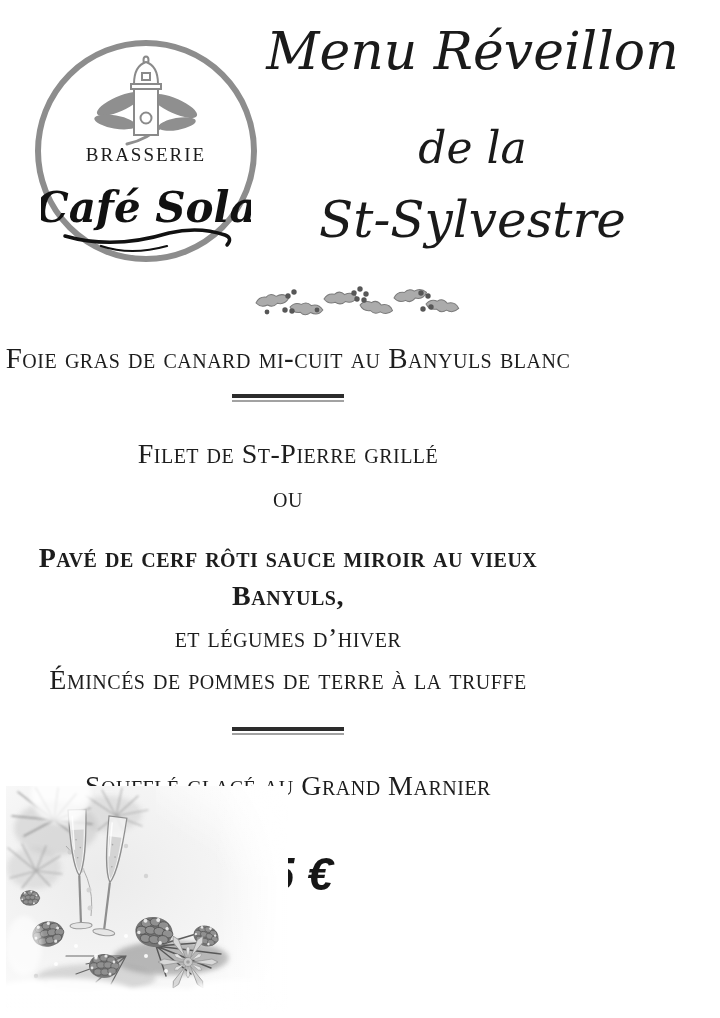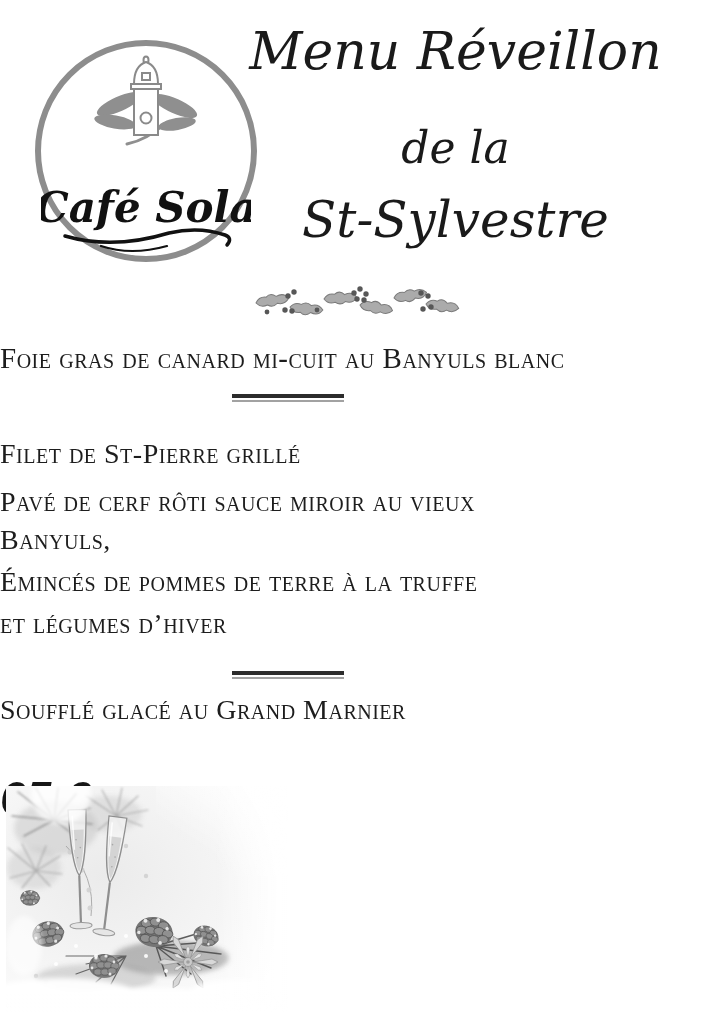--- a/index.html
+++ b/index.html
@@ -20,50 +20,50 @@
     font-size:19px; letter-spacing:2px; color:#1c1c1c; font-weight:500;
   }
   .logo-script { position:absolute; left:0; top:118px; width:210px; height:110px; }
   .logo-script text {
     font-family:"DejaVu Serif", serif; font-style:italic; font-weight:bold;
     fill:#111; font-size:42px;
   }
 
   
   .title {
-    position:absolute; left:233px; top:22px; width:445px; text-align:center;
+    position:absolute; left:250px; top:22px; width:445px; text-align:center;
     font-family:"DejaVu Serif", serif; font-style:italic; color:#1a1a1a;
   }
   .t1 { font-size:52px; line-height:58px; }
   .t2 { font-size:44px; line-height:48px; margin-top:44px;text-align:center; }
   .t3 { font-size:50px; line-height:56px; margin-top:20px; }
 
   
   .holly { position:absolute; left:0; top:284px; width:720px; text-align:center; }
 
   
-  .menu { position:absolute; left:0; top:338px; width:576px; }
+  .menu { position:absolute; left:0; top:338px; width:576px; text-align:center; }
   .line {
     font-variant:small-caps; font-size:28px; line-height:38px;
     letter-spacing:0.5px; color:#1d1d1d;
   }
   .starter { font-size:29px; line-height:40px; }
   .rule {
     width:112px; height:2px; margin:0 auto; box-sizing:content-box;
     border-top:4px solid #2c2c2c; border-bottom:2px solid #a2a2a2;
   }
   .r1 { margin-top:16px; }
   .m-fish { margin-top:33px; }
   .m-or { margin-top:6px; }
-  .m-meat { margin-top:10px; }
+  .m-meat { margin-top:22px;font-weight:bold; }
   .sideh { font-style:italic; font-size:27px; line-height:34px; margin-top:30px; }
   .m-side1 { margin-top:4px; }
   .m-side2 { margin-top:4px; }
   .r2 { margin-top:28px; }
-  .m-dessert { margin-top:12px; }
+  .m-dessert { margin-top:32px; }
   .price {
     margin-top:42px; font-family:Liberation Sans, sans-serif; font-style:italic;
     font-weight:bold; font-size:46px; line-height:54px; color:#161616;
   }
 
   
   .photo { position:absolute; left:6px; top:786px; }
 </style>
 </head>
 <body>
@@ -83,20 +83,21 @@
 
       <g stroke="#8a8a8a" fill="#ffffff" stroke-width="2">
         <ellipse cx="75" cy="6" rx="2.5" ry="3.5"></ellipse>
         <path d="M63,30 Q63,12 75,8 Q87,12 87,30 Z"></path>
         <rect x="60" y="30" width="30" height="5"></rect>
         <rect x="63" y="35" width="24" height="46"></rect>
         <rect x="71" y="19" width="8" height="7"></rect>
         <circle cx="75" cy="64" r="5.5"></circle>
       </g>
     </svg>
+    <div class="brasserie">BRASSERIE</div>
     <svg class="logo-script" viewBox="0 0 210 110">
       <text x="105" y="58" text-anchor="middle">Café Sola</text>
       <path d="M24,72 Q72,86 128,69 Q158,62 184,71 Q192,74 186,81" stroke="#111" stroke-width="3.5" fill="none" stroke-linecap="round"></path>
       <path d="M60,82 Q90,92 126,82" stroke="#111" stroke-width="2.2" fill="none" stroke-linecap="round"></path>
     </svg>
   </div>
 
   <div class="title">
     <div class="t1">Menu Réveillon</div>
     <div class="t2">de la</div>
@@ -133,23 +134,24 @@
         <circle cx="13" cy="28" r="2.4"></circle>
           <circle cx="63" cy="26" r="2.4"></circle>
       </g>
     </svg>
   </div>
 
   <div class="menu">
     <div class="line starter">Foie gras de canard mi-cuit au Banyuls blanc</div>
     <div class="rule r1"></div>
     <div class="line m-fish">Filet de St-Pierre grillé</div>
+    <div class="line m-or">ou</div>
     <div class="line m-meat">Pavé de cerf rôti sauce miroir au vieux Banyuls,</div>
+    <div class="line m-side2">et légumes d’hiver</div>
     <div class="line m-side1">Émincés de pommes de terre à la truffe</div>
-    <div class="line m-side2">et légumes d’hiver</div>
     <div class="rule r2"></div>
     <div class="line m-dessert">Soufflé glacé au Grand Marnier</div>
     <div class="price">65 €</div>
   </div>
 
   <svg class="photo" width="282" height="226" viewBox="0 0 282 226">
     <defs>
       <radialGradient id="pbg" cx="35%" cy="40%" r="80%">
         <stop offset="0%" stop-color="#ebebeb"></stop>
         <stop offset="55%" stop-color="#f5f5f5"></stop>

